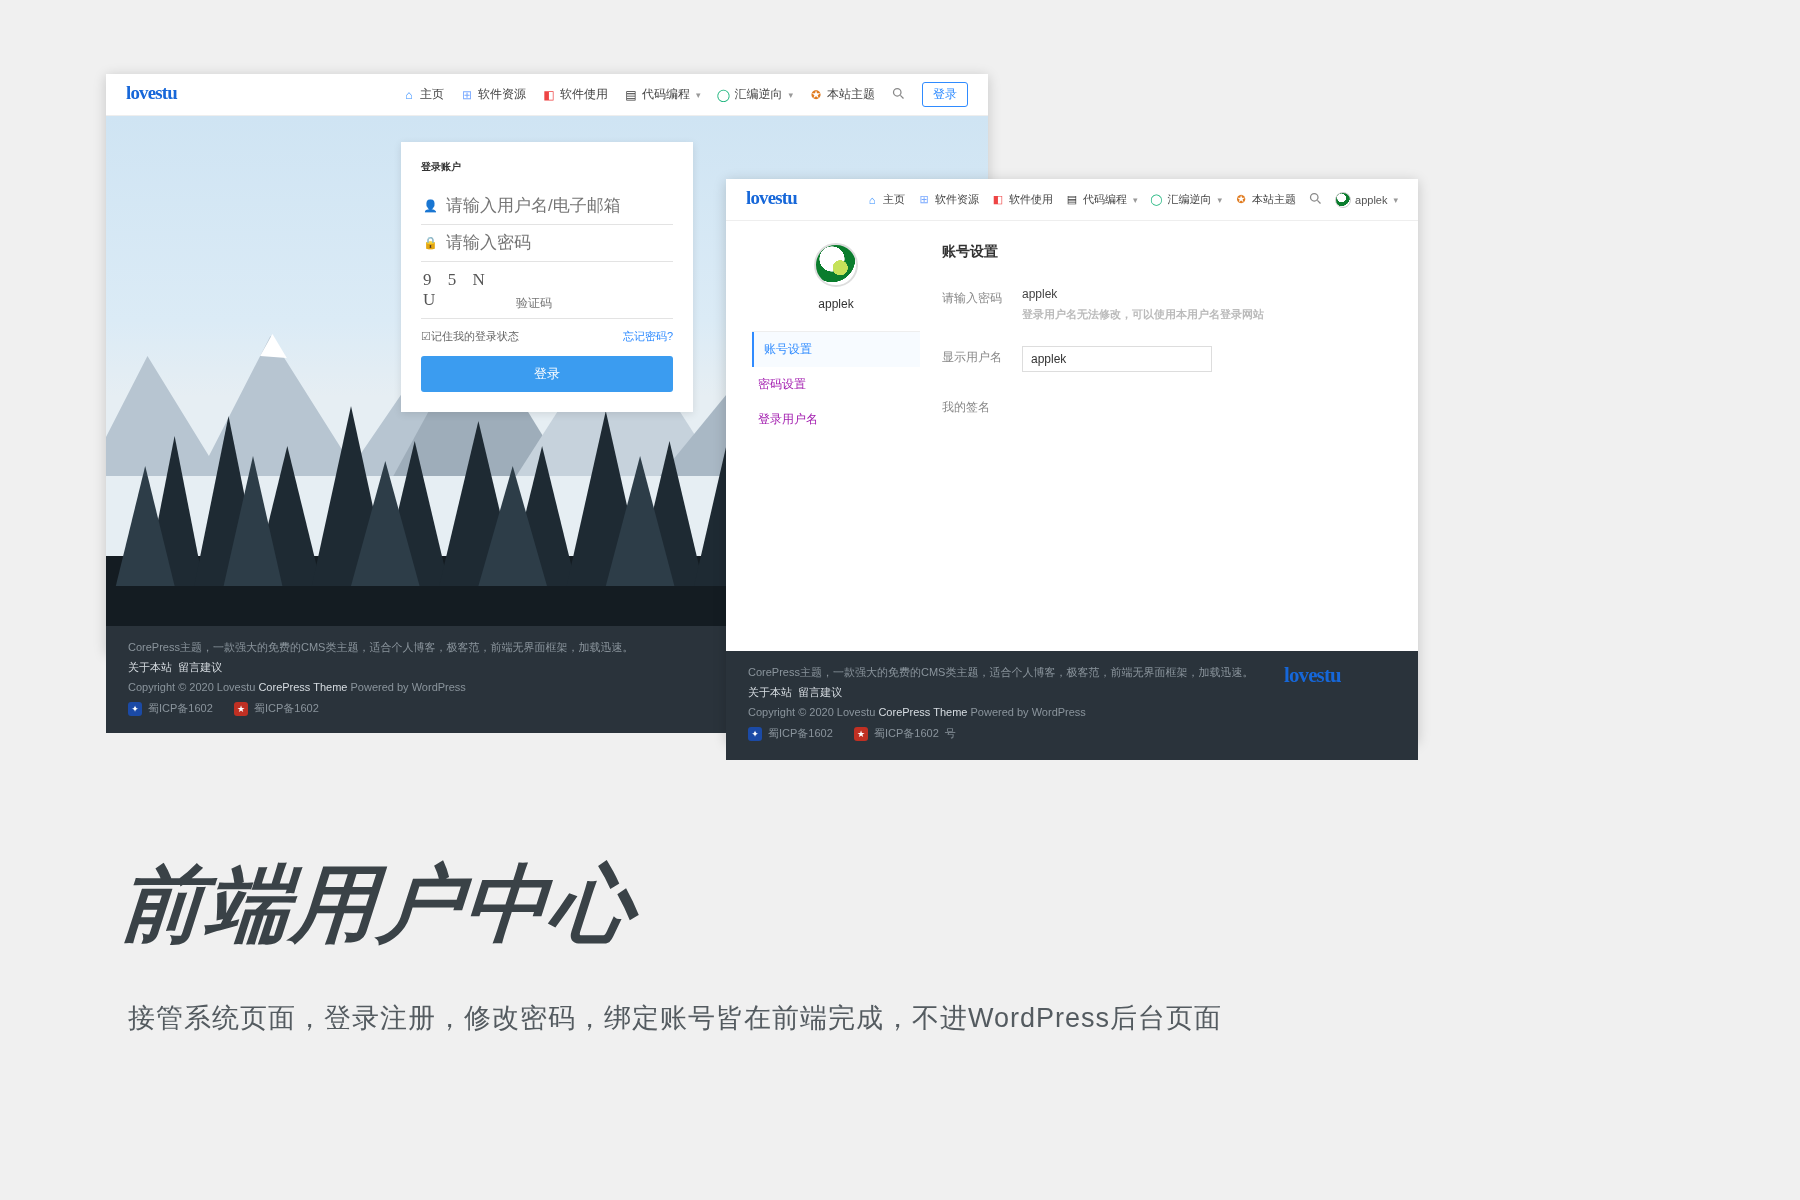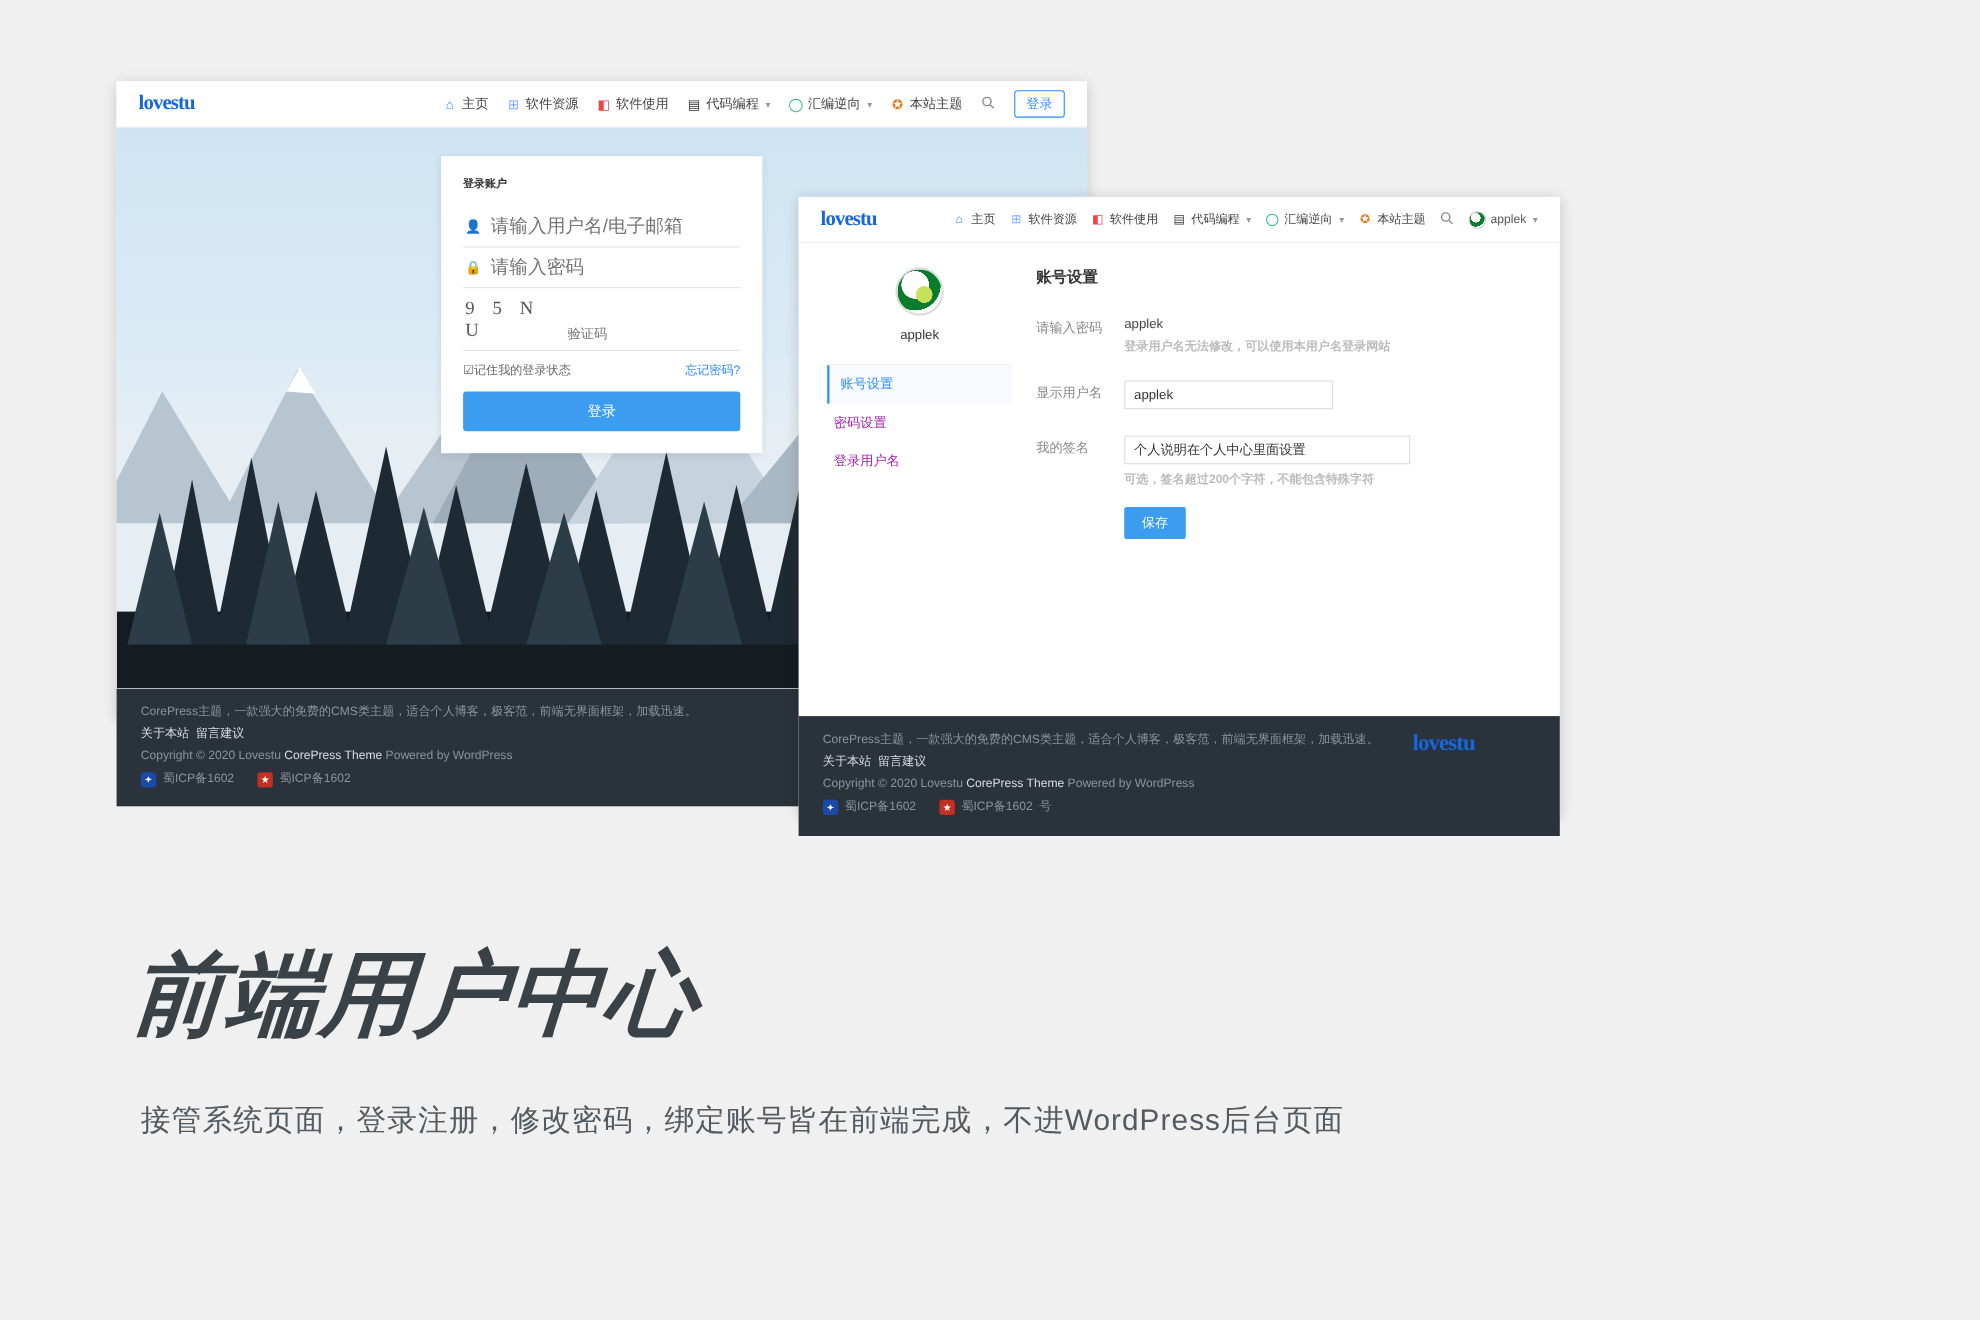--- a/index.html
+++ b/index.html
@@ -278,25 +278,20 @@
         </div>
       </div>
 
       <div class="frow">
         <div class="lab">显示用户名</div>
         <div class="val"><input class="inp" value="applek" style=""></div>
       </div>
 
       <div class="frow">
         <div class="lab">我的签名</div>
-        <div class="val">
-          <input class="inp" style="width: 260px;" value="个人说明在个人中心里面设置">
-          <div class="hint">可选，签名超过200个字符，不能包含特殊字符</div>
-          <div style="margin-top:18px;"><button class="btn-save">保存</button></div>
-        </div>
       </div>
     </div>
   </div>
 
   <div class="footer2">
     <div class="fl">
       <div>CorePress主题，一款强大的免费的CMS类主题，适合个人博客，极客范，前端无界面框架，加载迅速。</div>
       <div class="light" style="color:#d7dde2;"><span>关于本站</span>&nbsp;&nbsp;<span>留言建议</span></div>
       <div><span>Copyright © 2020 Lovestu </span><span style="color:#d7dde2;">CorePress Theme</span><span> Powered by WordPress</span></div>
       <div class="icp">

